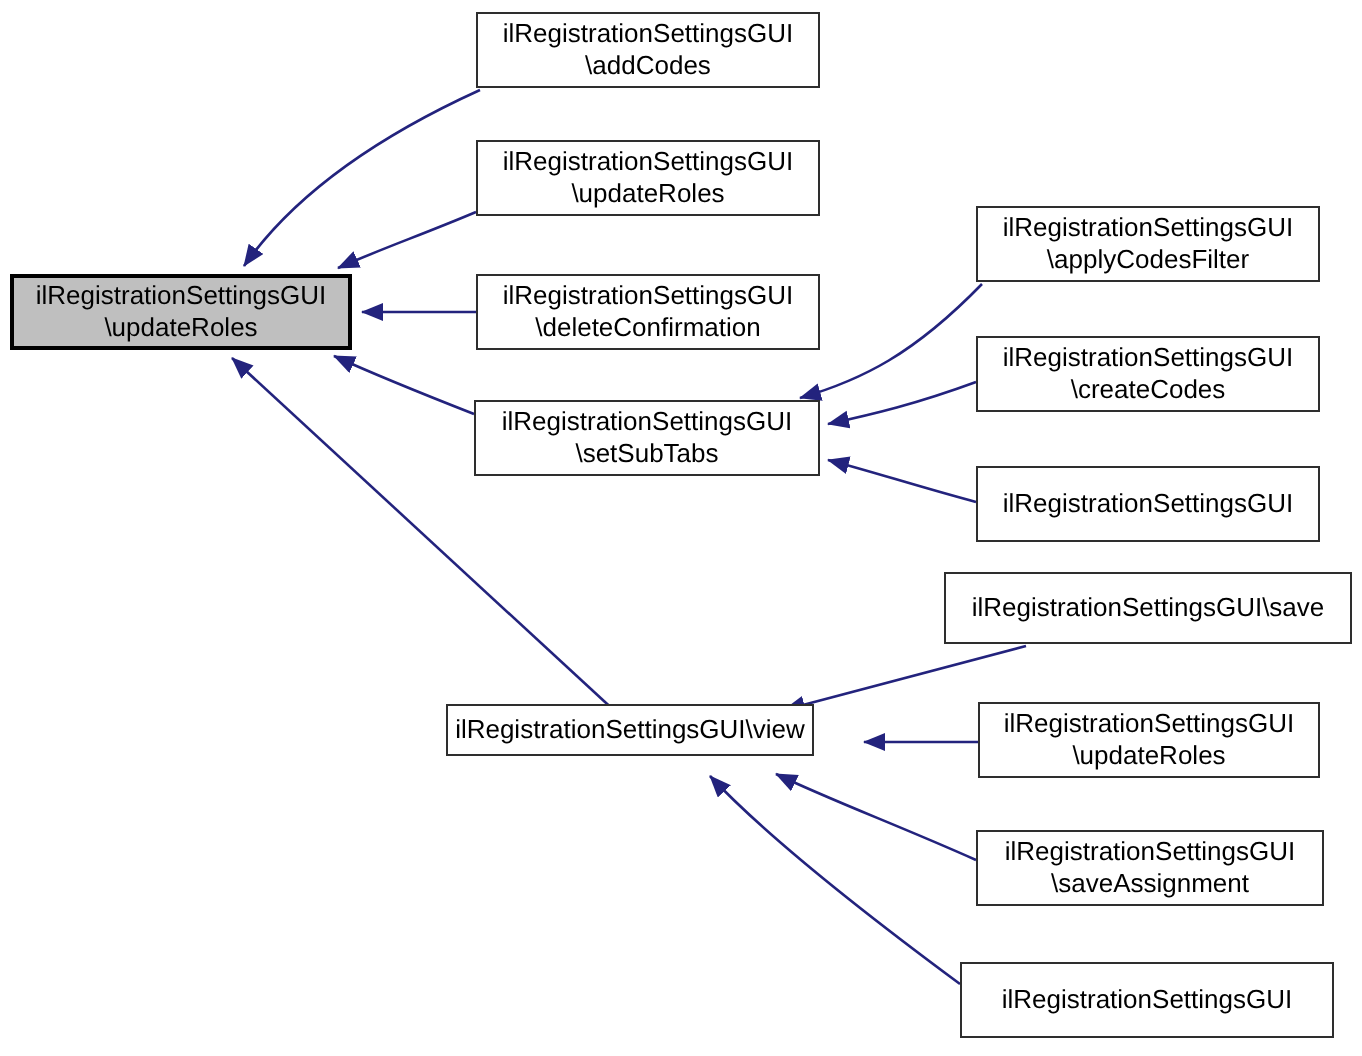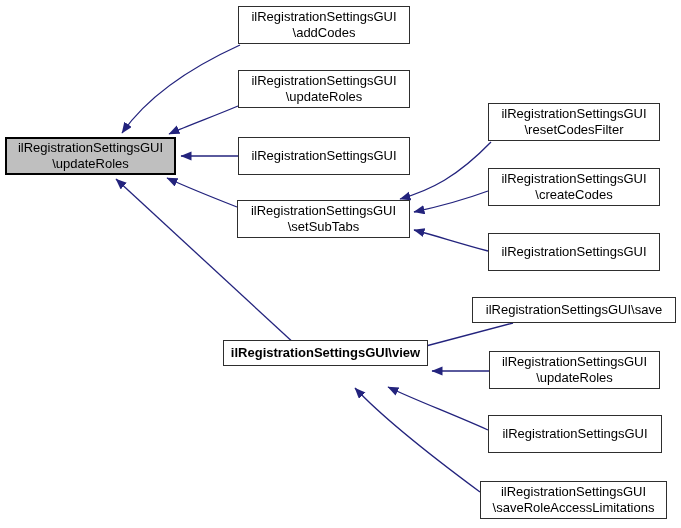--- a/index.html
+++ b/index.html
@@ -85,56 +85,57 @@
     <span>\addCodes</span>
   </div>
 
   <div class="node" style="left:238px; top:70px; width:172px; height:38px;">
     <span>ilRegistrationSettingsGUI</span>
     <span>\updateRoles</span>
   </div>
 
   <div class="node" style="left:238px; top:137px; width:172px; height:38px;">
     <span>ilRegistrationSettingsGUI</span>
+    <span>\deleteConfirmation</span>
   </div>
 
   <div class="node" style="left:237px; top:200px; width:173px; height:38px;">
     <span>ilRegistrationSettingsGUI</span>
     <span>\setSubTabs</span>
   </div>
 
   <div class="node" style="left:488px; top:103px; width:172px; height:38px;">
     <span>ilRegistrationSettingsGUI</span>
-    <span>\resetCodesFilter</span>
+    <span>\applyCodesFilter</span>
   </div>
 
   <div class="node" style="left:488px; top:168px; width:172px; height:38px;">
     <span>ilRegistrationSettingsGUI</span>
     <span>\createCodes</span>
   </div>
 
   <div class="node" style="left:488px; top:233px; width:172px; height:38px;">
     <span>ilRegistrationSettingsGUI</span>
   </div>
 
-  <div class="node" style="left:223px; top:340px; width:205px; height:26px;font-weight:bold;">
+  <div class="node" style="left:223px; top:352px; width:184px; height:26px;">
     <span>ilRegistrationSettingsGUI\view</span>
   </div>
 
-  <div class="node" style="left:472px; top:297px; width:204px; height:26px;">
+  <div class="node" style="left:472px; top:286px; width:204px; height:36px;">
     <span>ilRegistrationSettingsGUI\save</span>
   </div>
 
   <div class="node" style="left:489px; top:351px; width:171px; height:38px;">
     <span>ilRegistrationSettingsGUI</span>
     <span>\updateRoles</span>
   </div>
 
   <div class="node" style="left:488px; top:415px; width:174px; height:38px;">
     <span>ilRegistrationSettingsGUI</span>
+    <span>\saveAssignment</span>
   </div>
 
   <div class="node" style="left:480px; top:481px; width:187px; height:38px;">
     <span>ilRegistrationSettingsGUI</span>
-    <span>\saveRoleAccessLimitations</span>
   </div>
 
 </div>
 
 </body></html>

